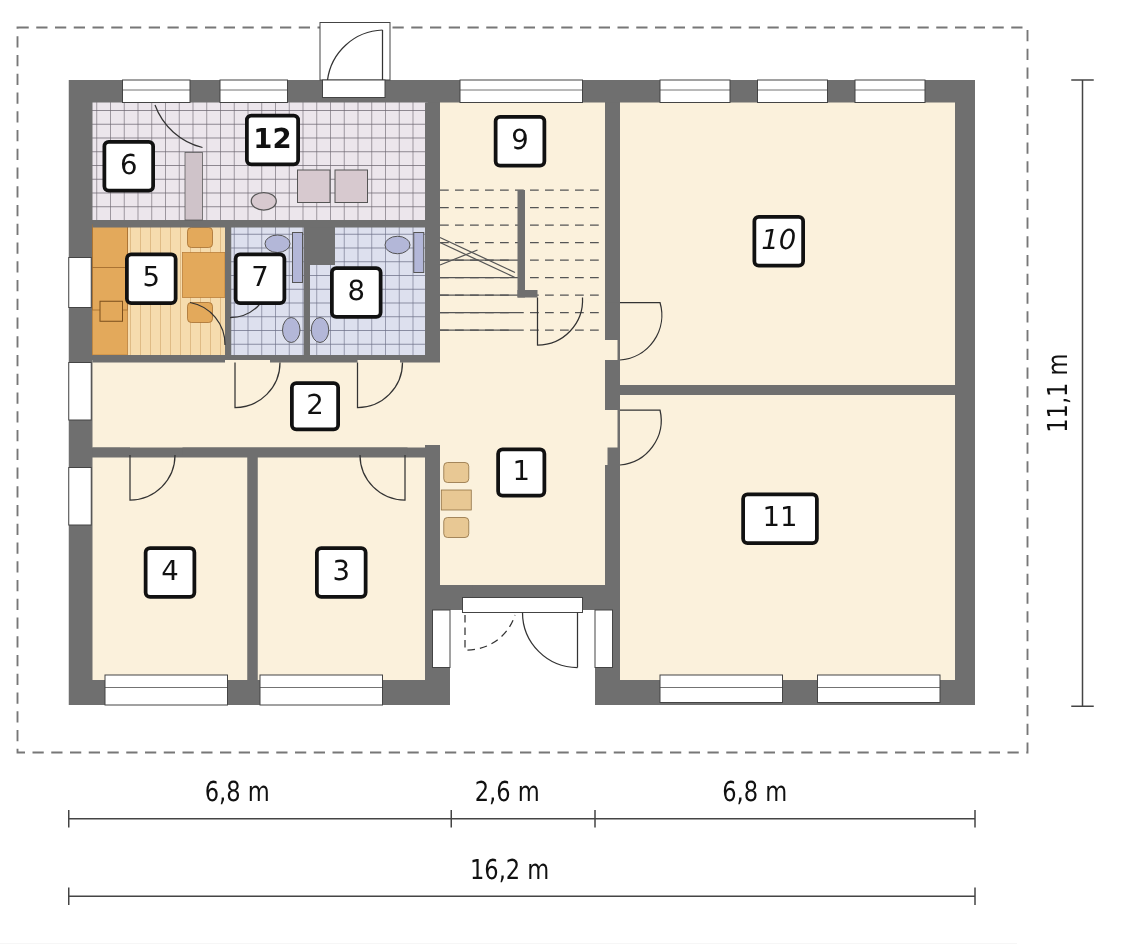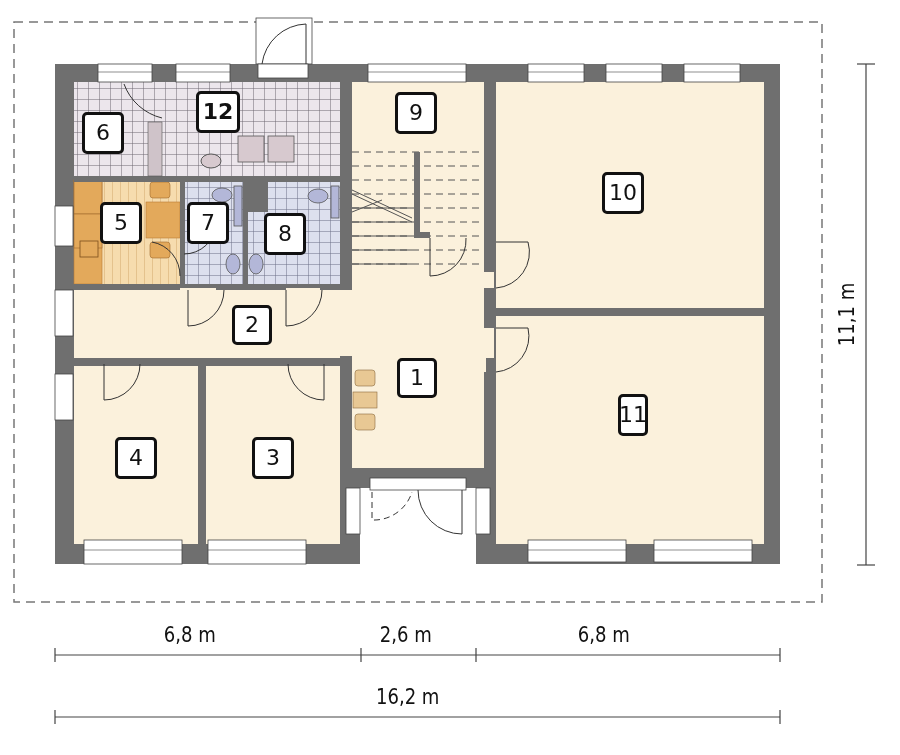--- a/index.html
+++ b/index.html
@@ -227,21 +227,21 @@
 
 <div class="room-label" style="left:397px;top:358px;width:40px;height:40px;">1</div>
 <div class="room-label" style="left:232px;top:305px;width:40px;height:40px;">2</div>
 <div class="room-label" style="left:252px;top:437px;width:42px;height:42px;">3</div>
 <div class="room-label" style="left:115px;top:437px;width:42px;height:42px;">4</div>
 <div class="room-label" style="left:100px;top:202px;width:42px;height:42px;">5</div>
 <div class="room-label" style="left:82px;top:112px;width:42px;height:42px;">6</div>
 <div class="room-label" style="left:187px;top:202px;width:42px;height:42px;">7</div>
 <div class="room-label" style="left:264px;top:213px;width:42px;height:42px;">8</div>
 <div class="room-label" style="left:395px;top:92px;width:42px;height:42px;">9</div>
-<div class="room-label" style="left:602px;top:172px;width:42px;height:42px;">10</div>
-<div class="room-label" style="left:618px;top:394px;width:30px;height:42px;">11</div>
+<div class="room-label" style="left:602px;top:172px;width:42px;height:42px;font-style:italic;">10</div>
+<div class="room-label" style="left:593px;top:394px;width:62px;height:42px;">11</div>
 <div class="room-label" style="left:196px;top:91px;width:44px;height:42px;font-weight:bold;">12</div>
 
 <div class="dim-text" style="left:158px;top:622px;">6,8 m</div>
 <div class="dim-text" style="left:374px;top:622px;">2,6 m</div>
 <div class="dim-text" style="left:572px;top:622px;">6,8 m</div>
 <div class="dim-text" style="left:369px;top:684px;">16,2 m</div>
 <div class="dim-vert" style="left:808px;top:302px;">11,1 m</div>
 
 </body></html>

